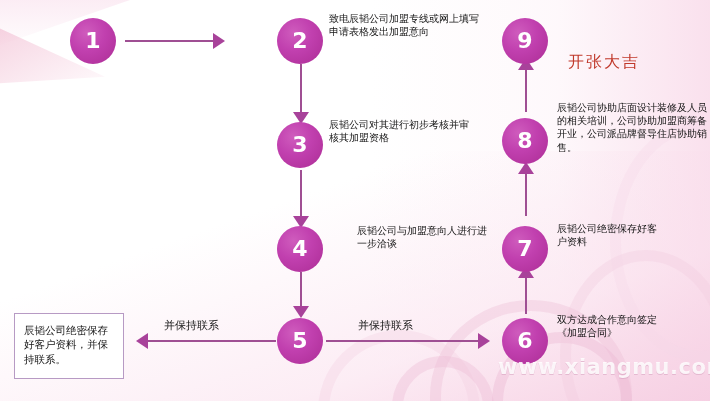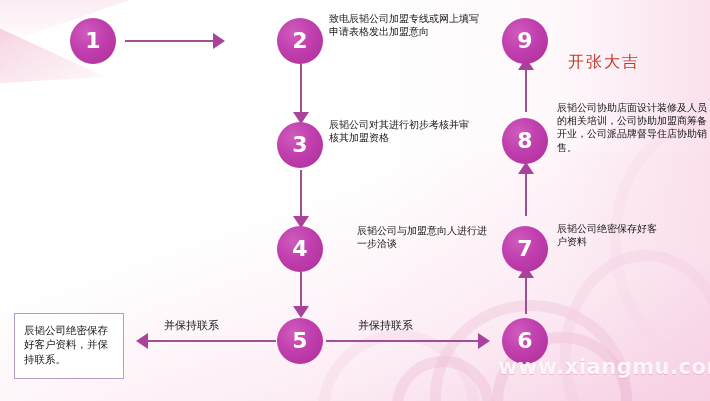--- a/index.html
+++ b/index.html
@@ -238,20 +238,21 @@
       <span>9</span>
     </div>
 
 
   <div class="note" style="left:329px; top:12px; width:150px;">致电辰韬公司加盟专线或网上填写申请表格发出加盟意向</div>
 
   <div class="note" style="left:329px; top:118px; width:140px;">辰韬公司对其进行初步考核并审核其加盟资格</div>
 
   <div class="note" style="left:329px; top:224px; width:137px;margin-left:28px;">辰韬公司与加盟意向人进行进一步洽谈</div>
 
+  <div class="note" style="left:557px; top:313px; width:108px;">双方达成合作意向签定《加盟合同》</div>
 
   <div class="note" style="left:557px; top:222px; width:105px;">辰韬公司绝密保存好客户资料</div>
 
   <div class="note" style="left:557px; top:101px; width:150px;">辰韬公司协助店面设计装修及人员的相关培训，公司协助加盟商筹备开业，公司派品牌督导住店协助销售。</div>
 
   <div class="finale" style="left:568px; top:36px;margin-top:16px;">开张大吉</div>
 
   <div class="edge-label" style="left:164px; top:318px;">并保持联系</div>
 
   <div class="edge-label" style="left:358px; top:318px;">并保持联系</div>

